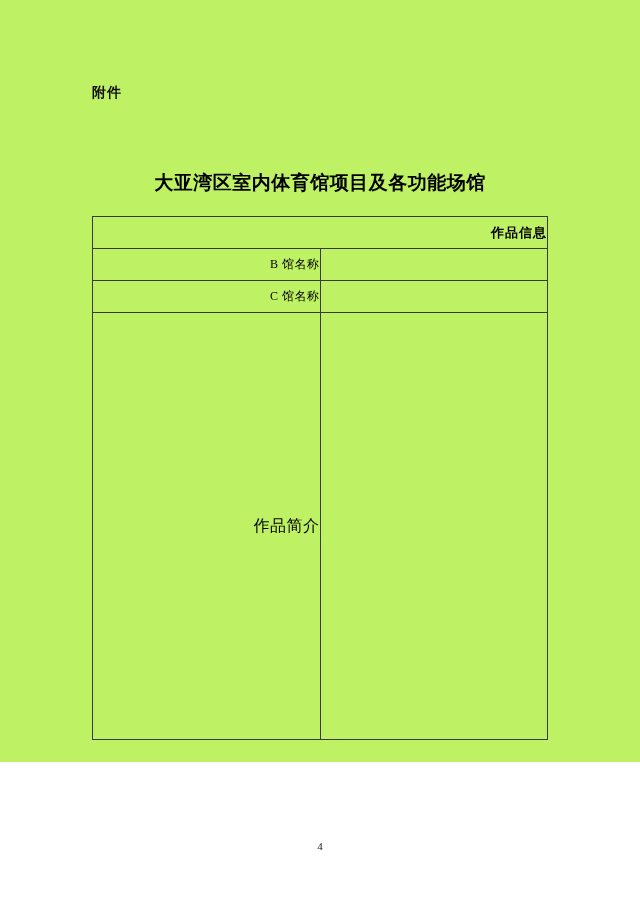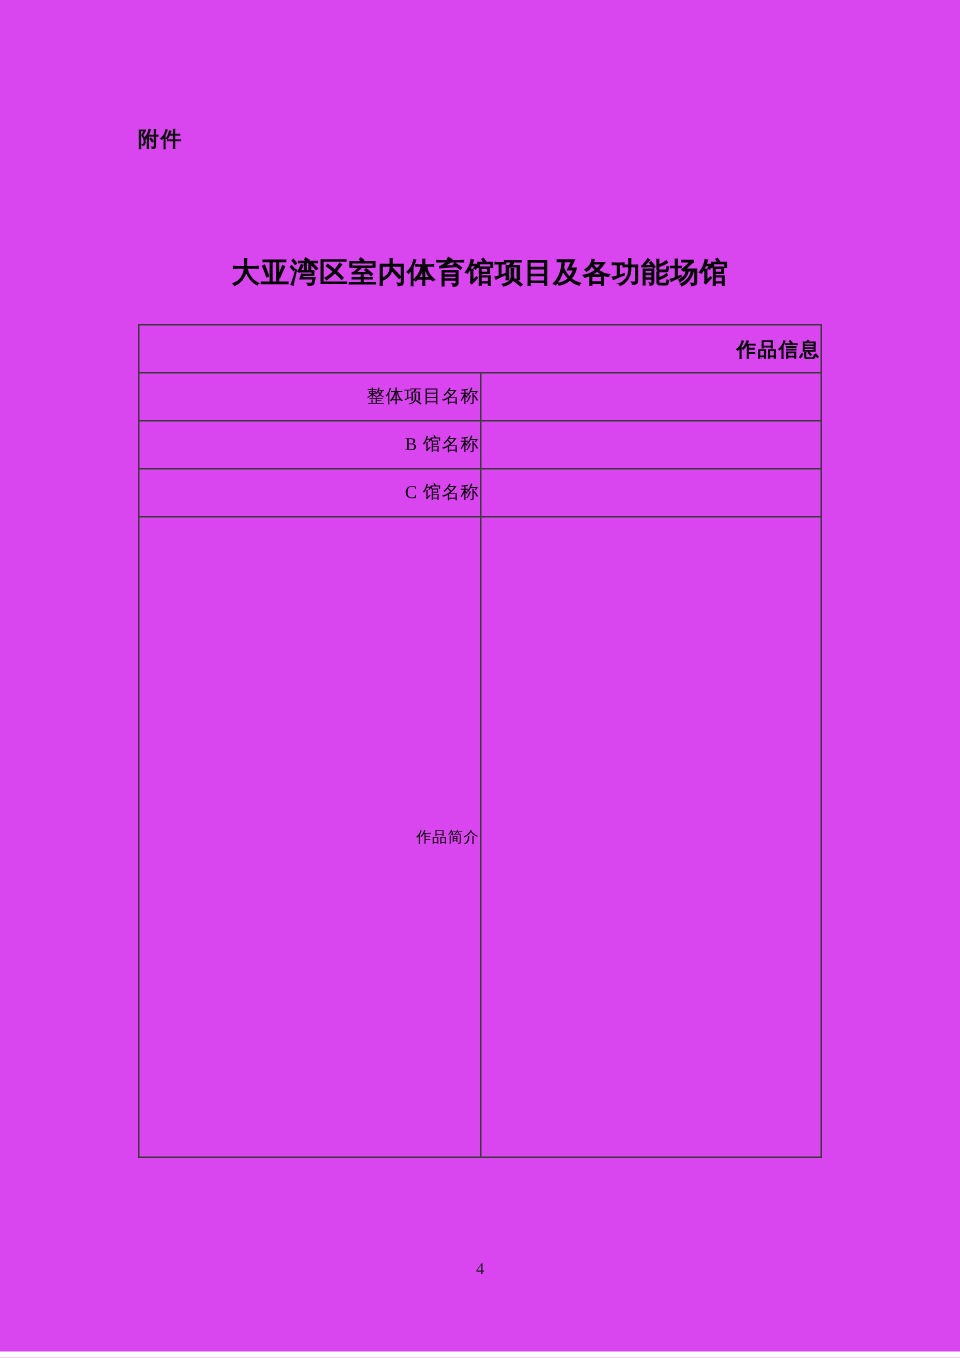--- a/index.html
+++ b/index.html
@@ -13,22 +13,22 @@
     font-family: "Liberation Serif", "DejaVu Serif", serif;
     color: #000000;
     position: relative;
     overflow: hidden;
   }
   .page {
     position: absolute;
     top: 0;
     left: 0;
     width: 640px;
-    height: 901px;
-    background: #d946ef;
+    height: 762px;
+    background: #bef264;
   }
   .attachment-label {
     position: absolute;
     left: 92px;
     top: 84px;
     font-family: "Liberation Sans", "DejaVu Sans", sans-serif;
     font-size: 14px;
     font-weight: 700;
     letter-spacing: 1px;
     color: #111111;
@@ -77,21 +77,21 @@
     font-size: 12px;
     height: 31px;
     letter-spacing: 0.5px;
   }
   .value-cell {
     height: 31px;
   }
   .desc-label-cell {
     width: 88px;
     text-align: center;
-    font-size: 10px;
+    font-size: 16px;
     height: 426px;
     letter-spacing: 0.5px;
   }
   .desc-value-cell {
     height: 426px;
   }
   .page-number {
     position: absolute;
     left: 0;
     top: 840px;
@@ -112,24 +112,20 @@
   <div class="doc-title">
     <span class="line1">大亚湾区室内体育馆项目及各功能场馆</span>
   </div>
 
   <table class="form-table">
     <tbody>
       <tr>
         <td class="header-cell" colspan="2">作品信息</td>
       </tr>
       <tr>
-        <td class="label-cell">整体项目名称</td>
-        <td class="value-cell"></td>
-      </tr>
-      <tr>
         <td class="label-cell">B 馆名称</td>
         <td class="value-cell"></td>
       </tr>
       <tr>
         <td class="label-cell">C 馆名称</td>
         <td class="value-cell"></td>
       </tr>
       <tr>
         <td class="desc-label-cell">作品简介</td>
         <td class="desc-value-cell"></td>

